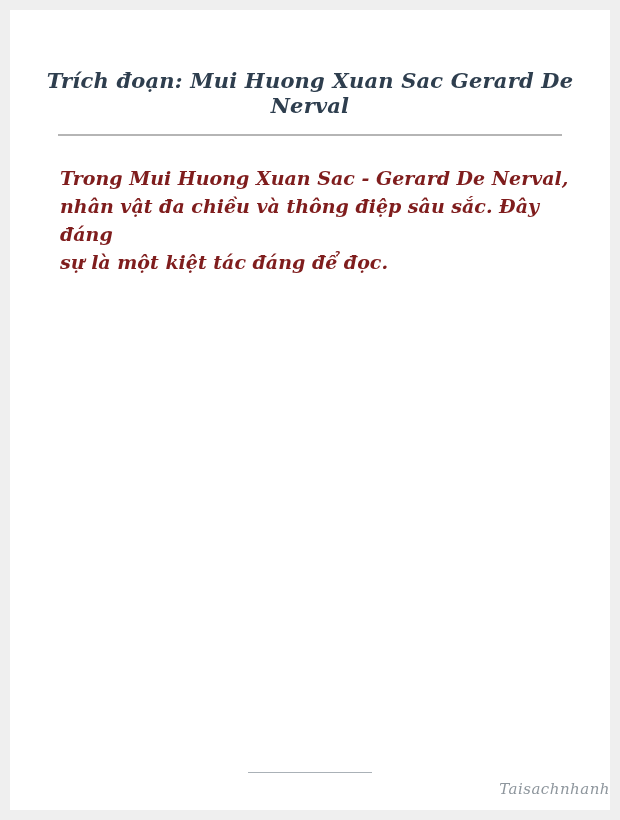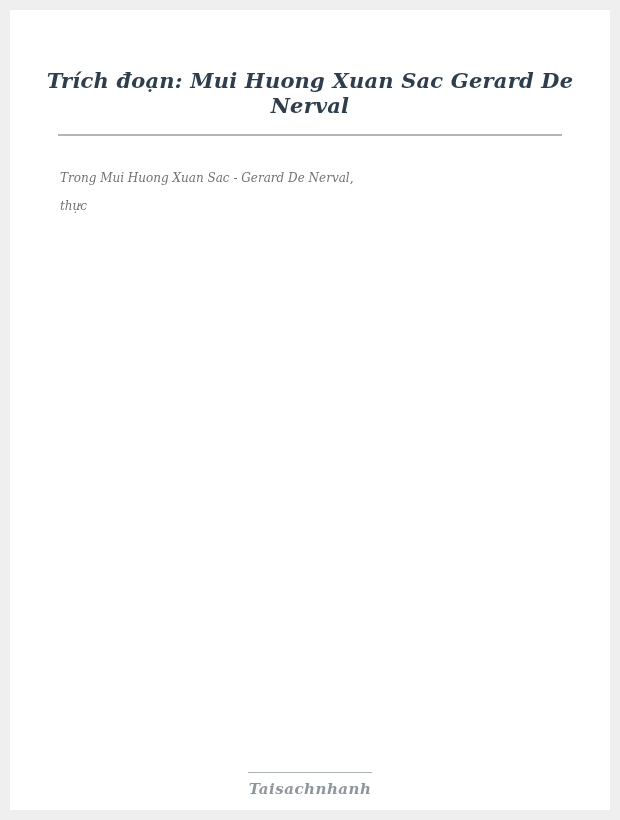--- a/index.html
+++ b/index.html
@@ -27,31 +27,31 @@
   .title-divider {
     border: none;
     border-top: 2px solid #b5b5b5;
     margin: 16px 48px 0 48px;
   }
   .body {
     margin: 28px 50px 0 50px;
   }
   .body p {
     font-style: italic;
-    font-size: 12px;
-    color: #737373;
+    font-size: 19px;
+    color: #7f1d1d;
     line-height: 28px;
     white-space: nowrap;
+    font-weight: bold;
   }
   .footer {
     position: absolute;
     left: 0; right: 0;
     bottom: 12px;
-    text-align: center;
-    font-weight: bold;
+    text-align: right;
   }
   .footer-line {
     width: 124px;
     margin: 0 auto 7px auto;
     border-top: 1px solid #aab1b7;
   }
   .footer-text {
     font-style: italic;
     font-size: 15px;
     color: #8e969d;
@@ -62,21 +62,23 @@
 <body>
 
 <div class="sheet">
 
   <h1 class="title">Trích đoạn: Mui Huong Xuan Sac Gerard De Nerval</h1>
 
   <hr class="title-divider">
 
   <div class="body">
     <p>Trong Mui Huong Xuan Sac - Gerard De Nerval,</p>
-    <p>thực</p>
+    <p>nhân vật đa chiều và thông điệp sâu sắc. Đây</p>
+    <p>đáng</p>
+    <p>sự là một kiệt tác đáng để đọc.</p>
   </div>
 
   <div class="footer">
     <div class="footer-line"></div>
     <div class="footer-text">Taisachnhanh</div>
   </div>
 
 </div>
 
 </body></html>

